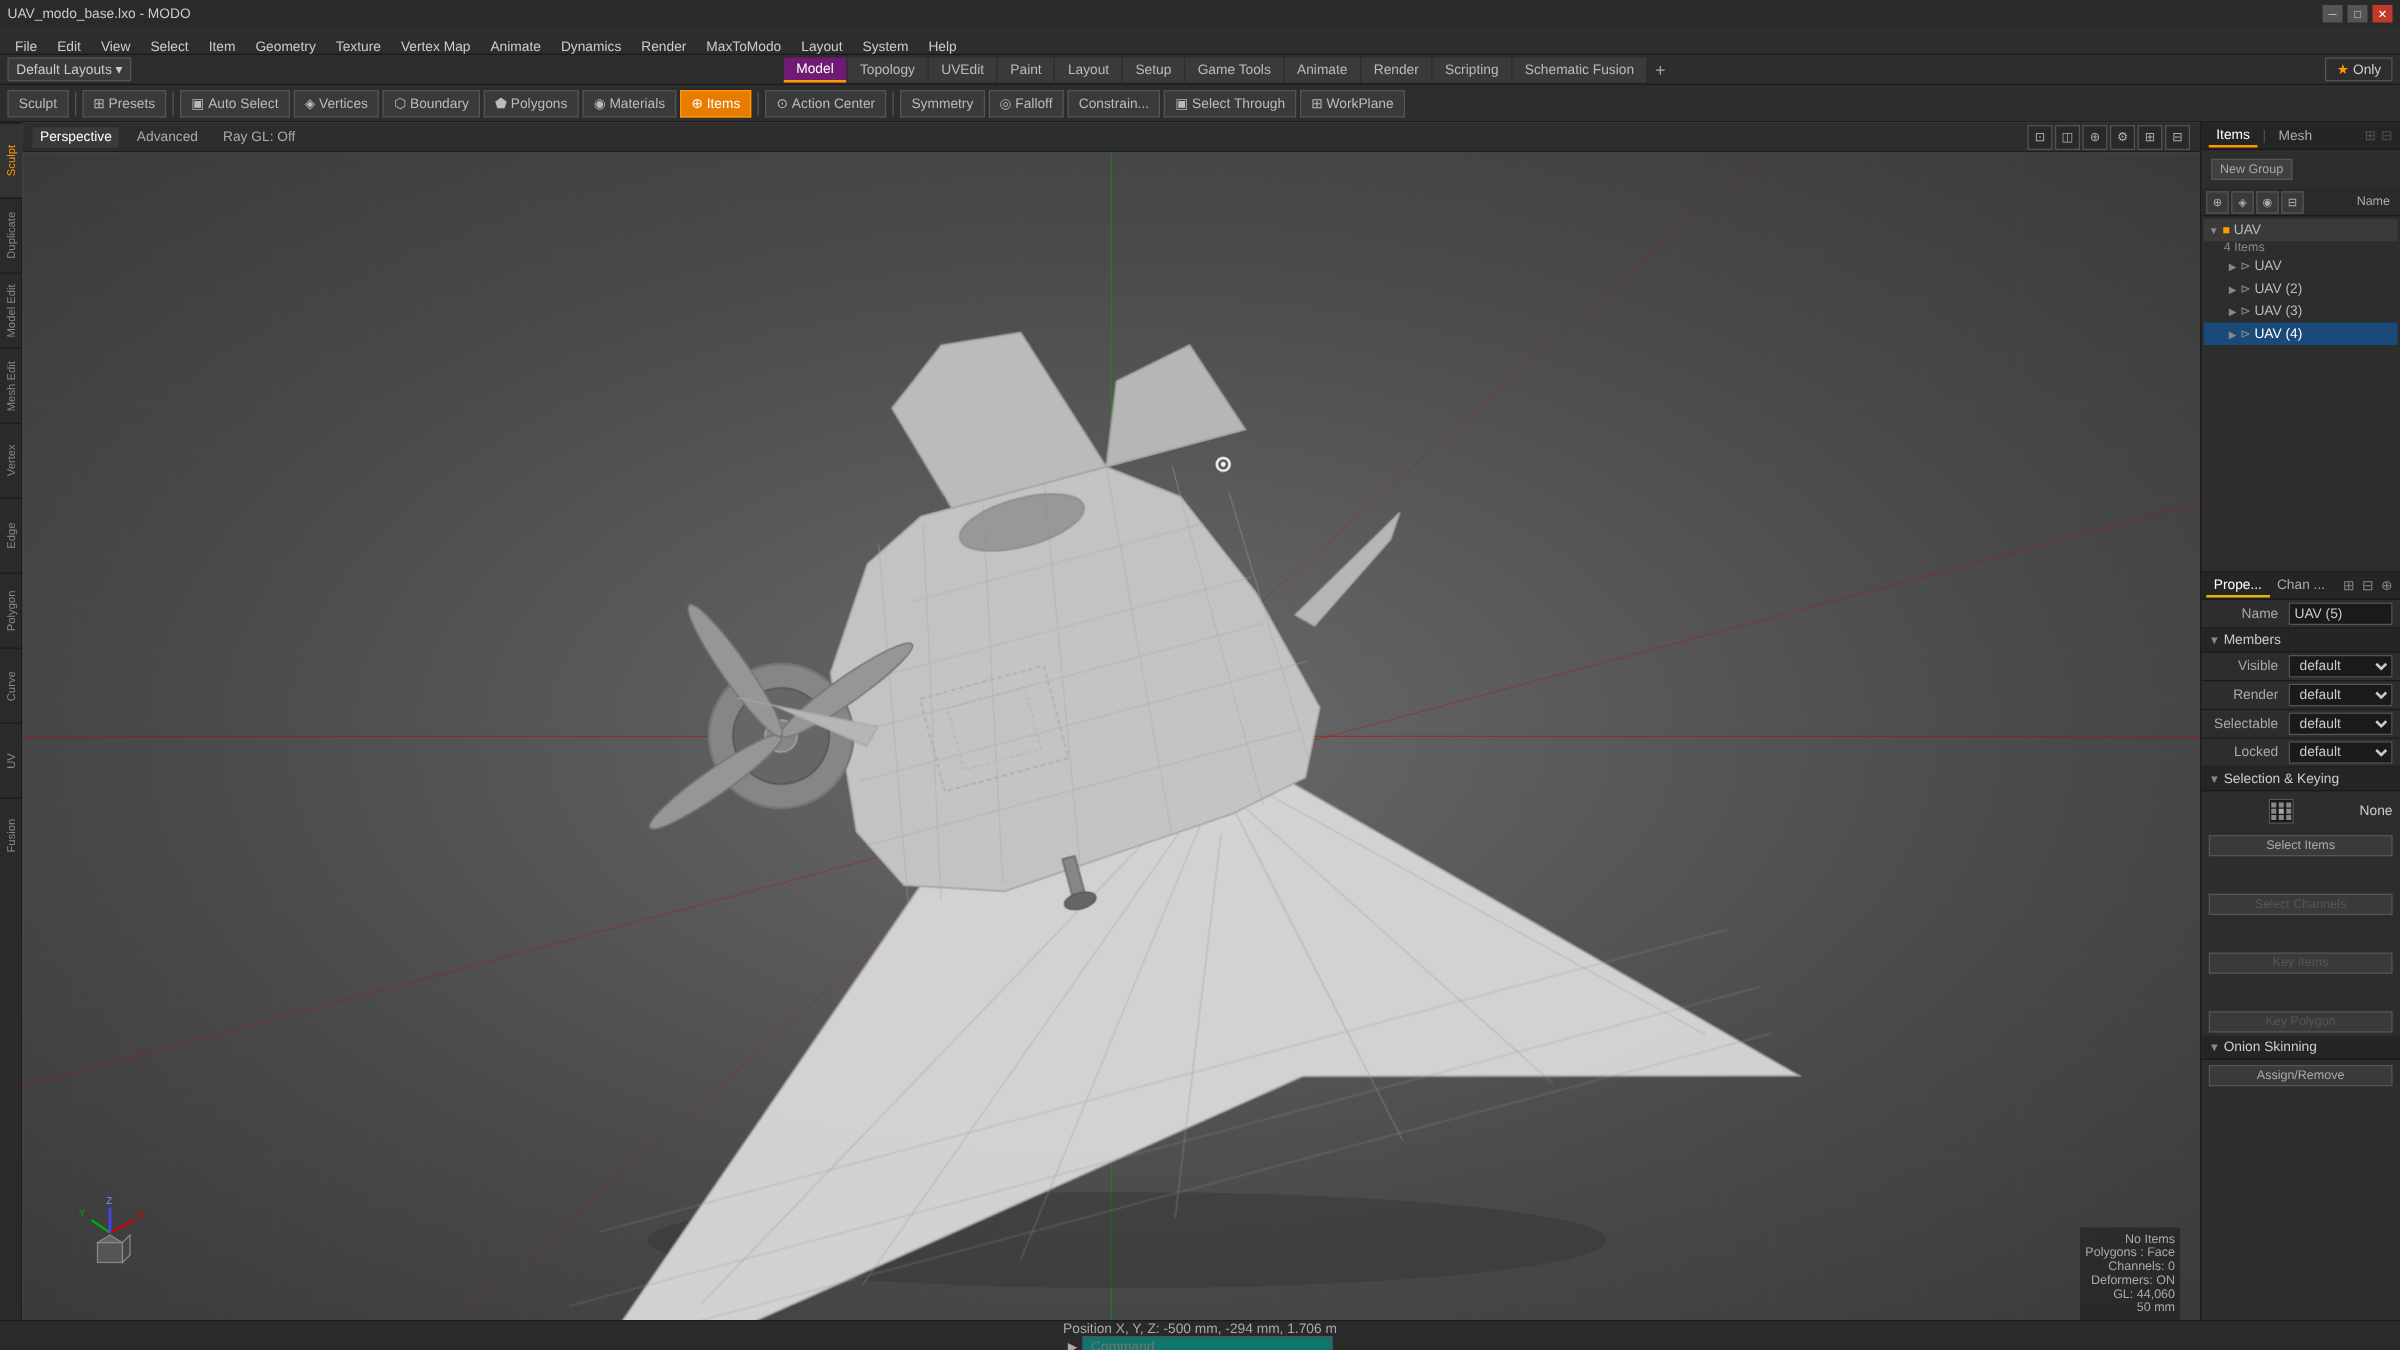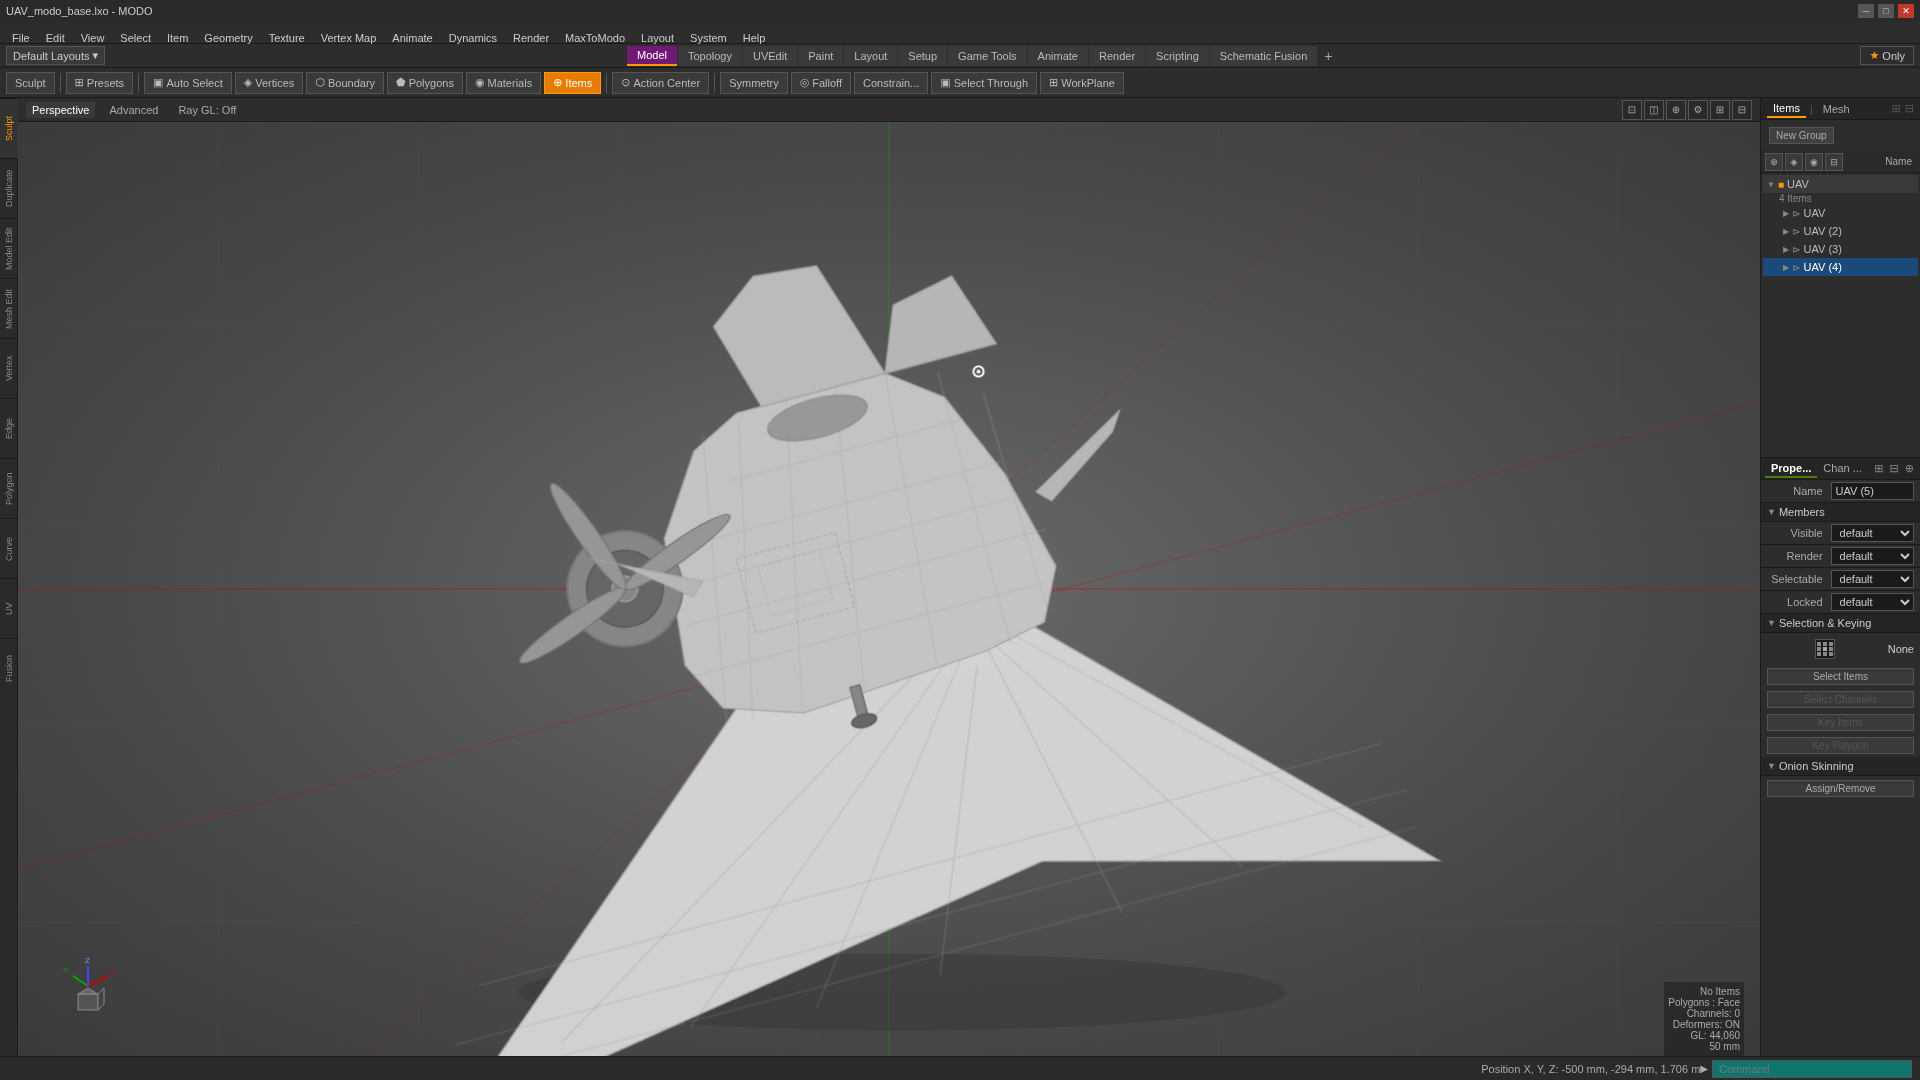--- a/index.html
+++ b/index.html
@@ -55,21 +55,21 @@
 
     
     .grid-svg { position: absolute; top: 0; left: 0; width: 100%; height: 100%; }
     .vp-icon-btn { width: 20px; height: 20px; background: rgba(40,40,40,0.7); border: 1px solid #555; display: flex; align-items: center; justify-content: center; cursor: pointer; font-size: 10px; color: #aaa; }
 
     .viewport-gizmo { position: absolute; bottom: 30px; left: 40px; width: 60px; height: 60px; }
 
     .viewport-stats { position: absolute; bottom: 0; right: 16px; text-align: right; padding: 4px 4px; font-size: 10px; color: #aaa; background: rgba(0,0,0,0.3); }
 
     
-    #statusbar { background: #2a2a2a; height: 24px; display: flex; align-items: center; padding: 0 8px; border-top: 1px solid #1a1a1a; justify-content: flex-end; }
+    #statusbar { background: #2a2a2a; height: 24px; display: flex; align-items: center; padding: 0 8px; border-top: 1px solid #1a1a1a; justify-content: flex-start; flex-direction: column; }
     .status-text { font-size: 11px; color: #aaa; }
     .command-input { background: #0f766e; border: 1px solid #555; color: #ccc; font-size: 11px; padding: 2px 6px; width: 200px; height: 18px; }
 
     
     #right-panel { width: 160px; background: #2d2d2d; border-left: 1px solid #1a1a1a; display: flex; flex-direction: column; }
 
     
     #items-panel { height: 360px; border-bottom: 1px solid #1a1a1a; display: flex; flex-direction: column; }
     .panel-header { background: #252525; height: 22px; display: flex; align-items: center; padding: 0 6px; gap: 4px; border-bottom: 1px solid #1a1a1a; }
     .panel-tab { font-size: 11px; color: #aaa; cursor: pointer; padding: 2px 6px; }
@@ -83,35 +83,35 @@
     .tree-item.selected { background: #1a4a7a; color: #fff; }
     .tree-arrow { color: #888; font-size: 8px; }
     .item-count { font-size: 10px; color: #888; padding-left: 16px; }
     .item-icon { color: #f90; font-size: 10px; }
     .item-icon-grey { color: #888; font-size: 10px; }
 
     
     #props-panel { flex: 1; display: flex; flex-direction: column; overflow: hidden; }
     .props-panel-header { background: #252525; height: 22px; display: flex; align-items: center; padding: 0 4px; border-bottom: 1px solid #1a1a1a; justify-content: space-between; }
     .props-tab { font-size: 11px; color: #aaa; cursor: pointer; padding: 2px 6px; }
-    .props-tab.active { color: #fff; border-bottom: 2px solid #4d7c0f; font-weight: bold; }
+    .props-tab.active { color: #fff; border-bottom: 2px solid #eab308; }
     .props-tab-right { display: flex; gap: 2px; }
     .props-icon { color: #888; cursor: pointer; font-size: 11px; padding: 2px; }
     
     .prop-row { display: flex; align-items: center; padding: 2px 6px; min-height: 20px; border-bottom: 1px solid #1a1a1a; }
     .prop-label { color: #aaa; font-size: 11px; flex: 1; text-align: right; padding-right: 8px; }
     .prop-value { flex: 1.5; }
     .prop-input { background: #1a1a1a; border: 1px solid #555; color: #ccc; font-size: 11px; padding: 1px 4px; width: 100%; height: 18px; }
     .prop-select { background: #1a1a1a; border: 1px solid #555; color: #ccc; font-size: 11px; padding: 1px 4px; width: 100%; height: 18px; cursor: pointer; }
     .prop-section { background: #252525; padding: 3px 6px; font-size: 11px; color: #ccc; display: flex; align-items: center; gap: 3px; cursor: pointer; border-bottom: 1px solid #1a1a1a; }
     .prop-section-arrow { color: #888; font-size: 9px; }
     
     .btn-row { display: flex; padding: 3px 6px; gap: 3px; }
     .prop-btn { flex: 1; background: #3a3a3a; border: 1px solid #555; color: #aaa; font-size: 10px; padding: 2px 4px; cursor: pointer; text-align: center; }
-    .prop-btn.disabled { color: #555; cursor: default; }
+    .prop-btn.disabled { color: #555; cursor: default; margin-top: 24px; }
 
     .keying-icon { width: 20px; height: 20px; background: #1a1a1a; border: 1px solid #555; display: flex; align-items: center; justify-content: center; margin: 4px auto; }
     .keying-dots { display: grid; grid-template-columns: repeat(3,5px); gap: 1px; }
 
     .onion-section { background: #252525; padding: 3px 6px; font-size: 11px; color: #ccc; display: flex; align-items: center; gap: 3px; border-bottom: 1px solid #1a1a1a; }
     .assign-btn { margin: 4px 6px; background: #3a3a3a; border: 1px solid #555; color: #aaa; font-size: 10px; padding: 2px; cursor: pointer; text-align: center; width: calc(100% - 12px); }
 
     
     .vp-icons-row { display: flex; gap: 2px; }
     .none-icon-area { display: flex; align-items: center; gap: 4px; padding: 2px 6px; }

